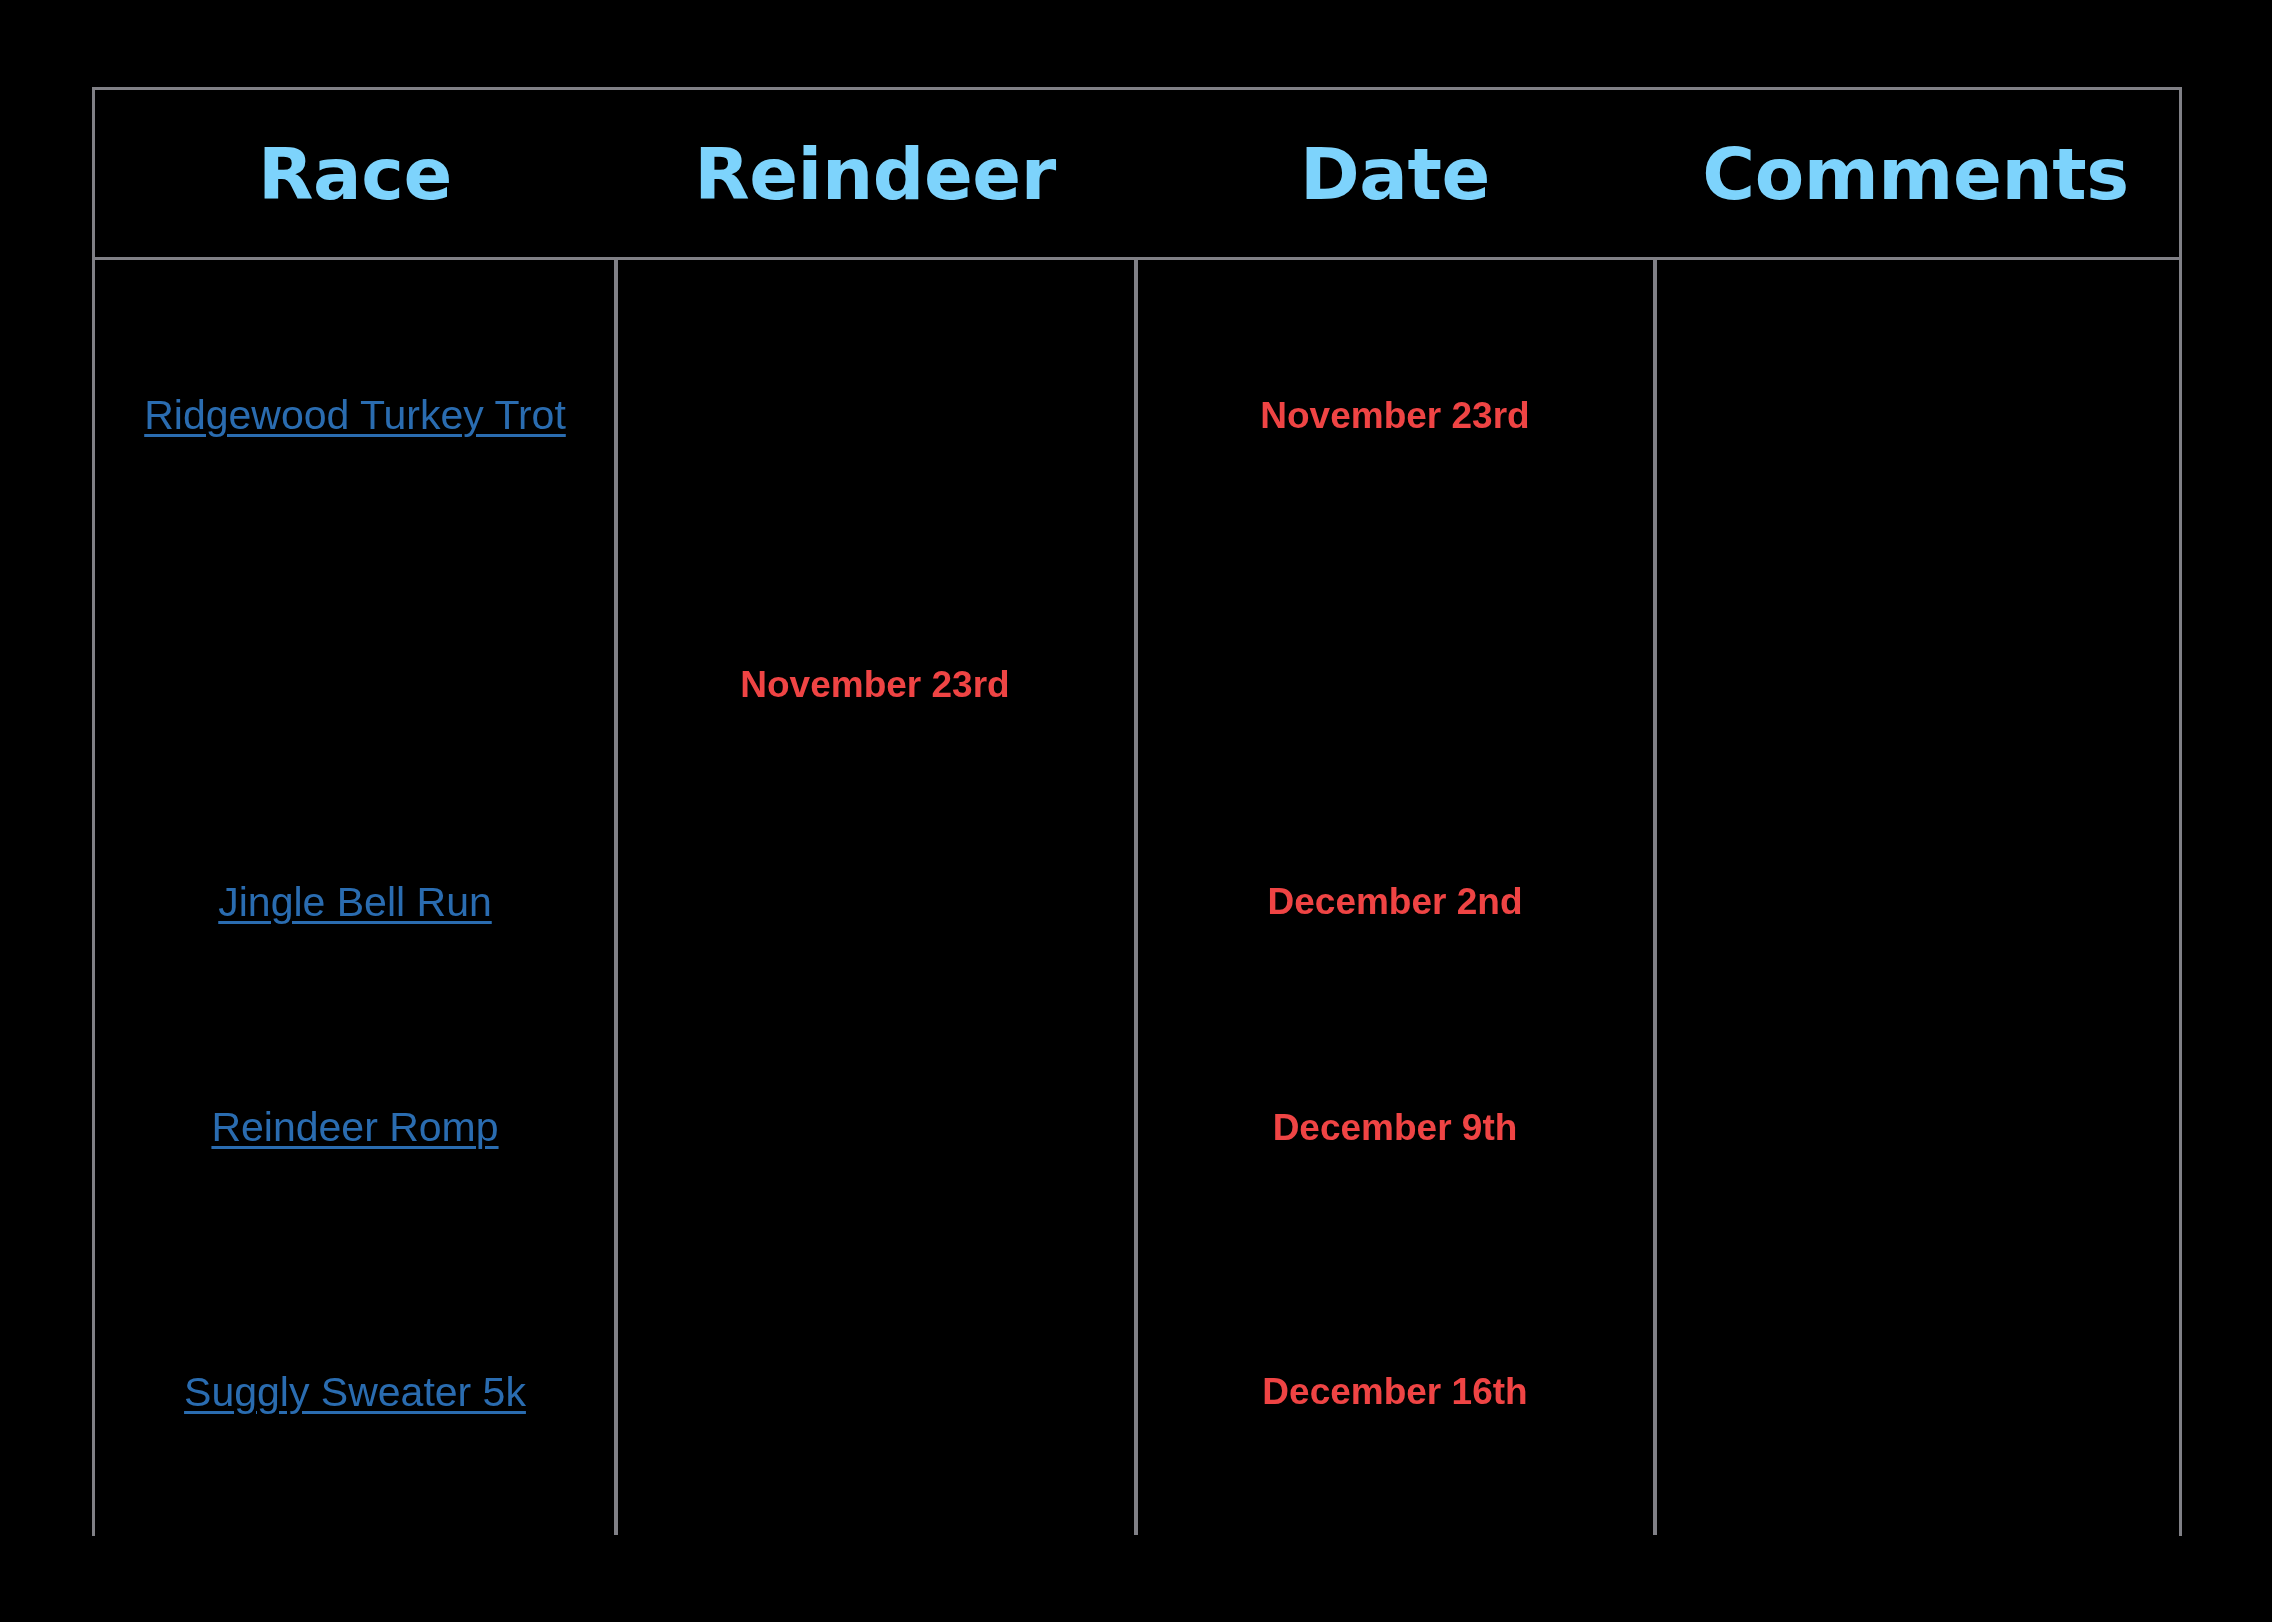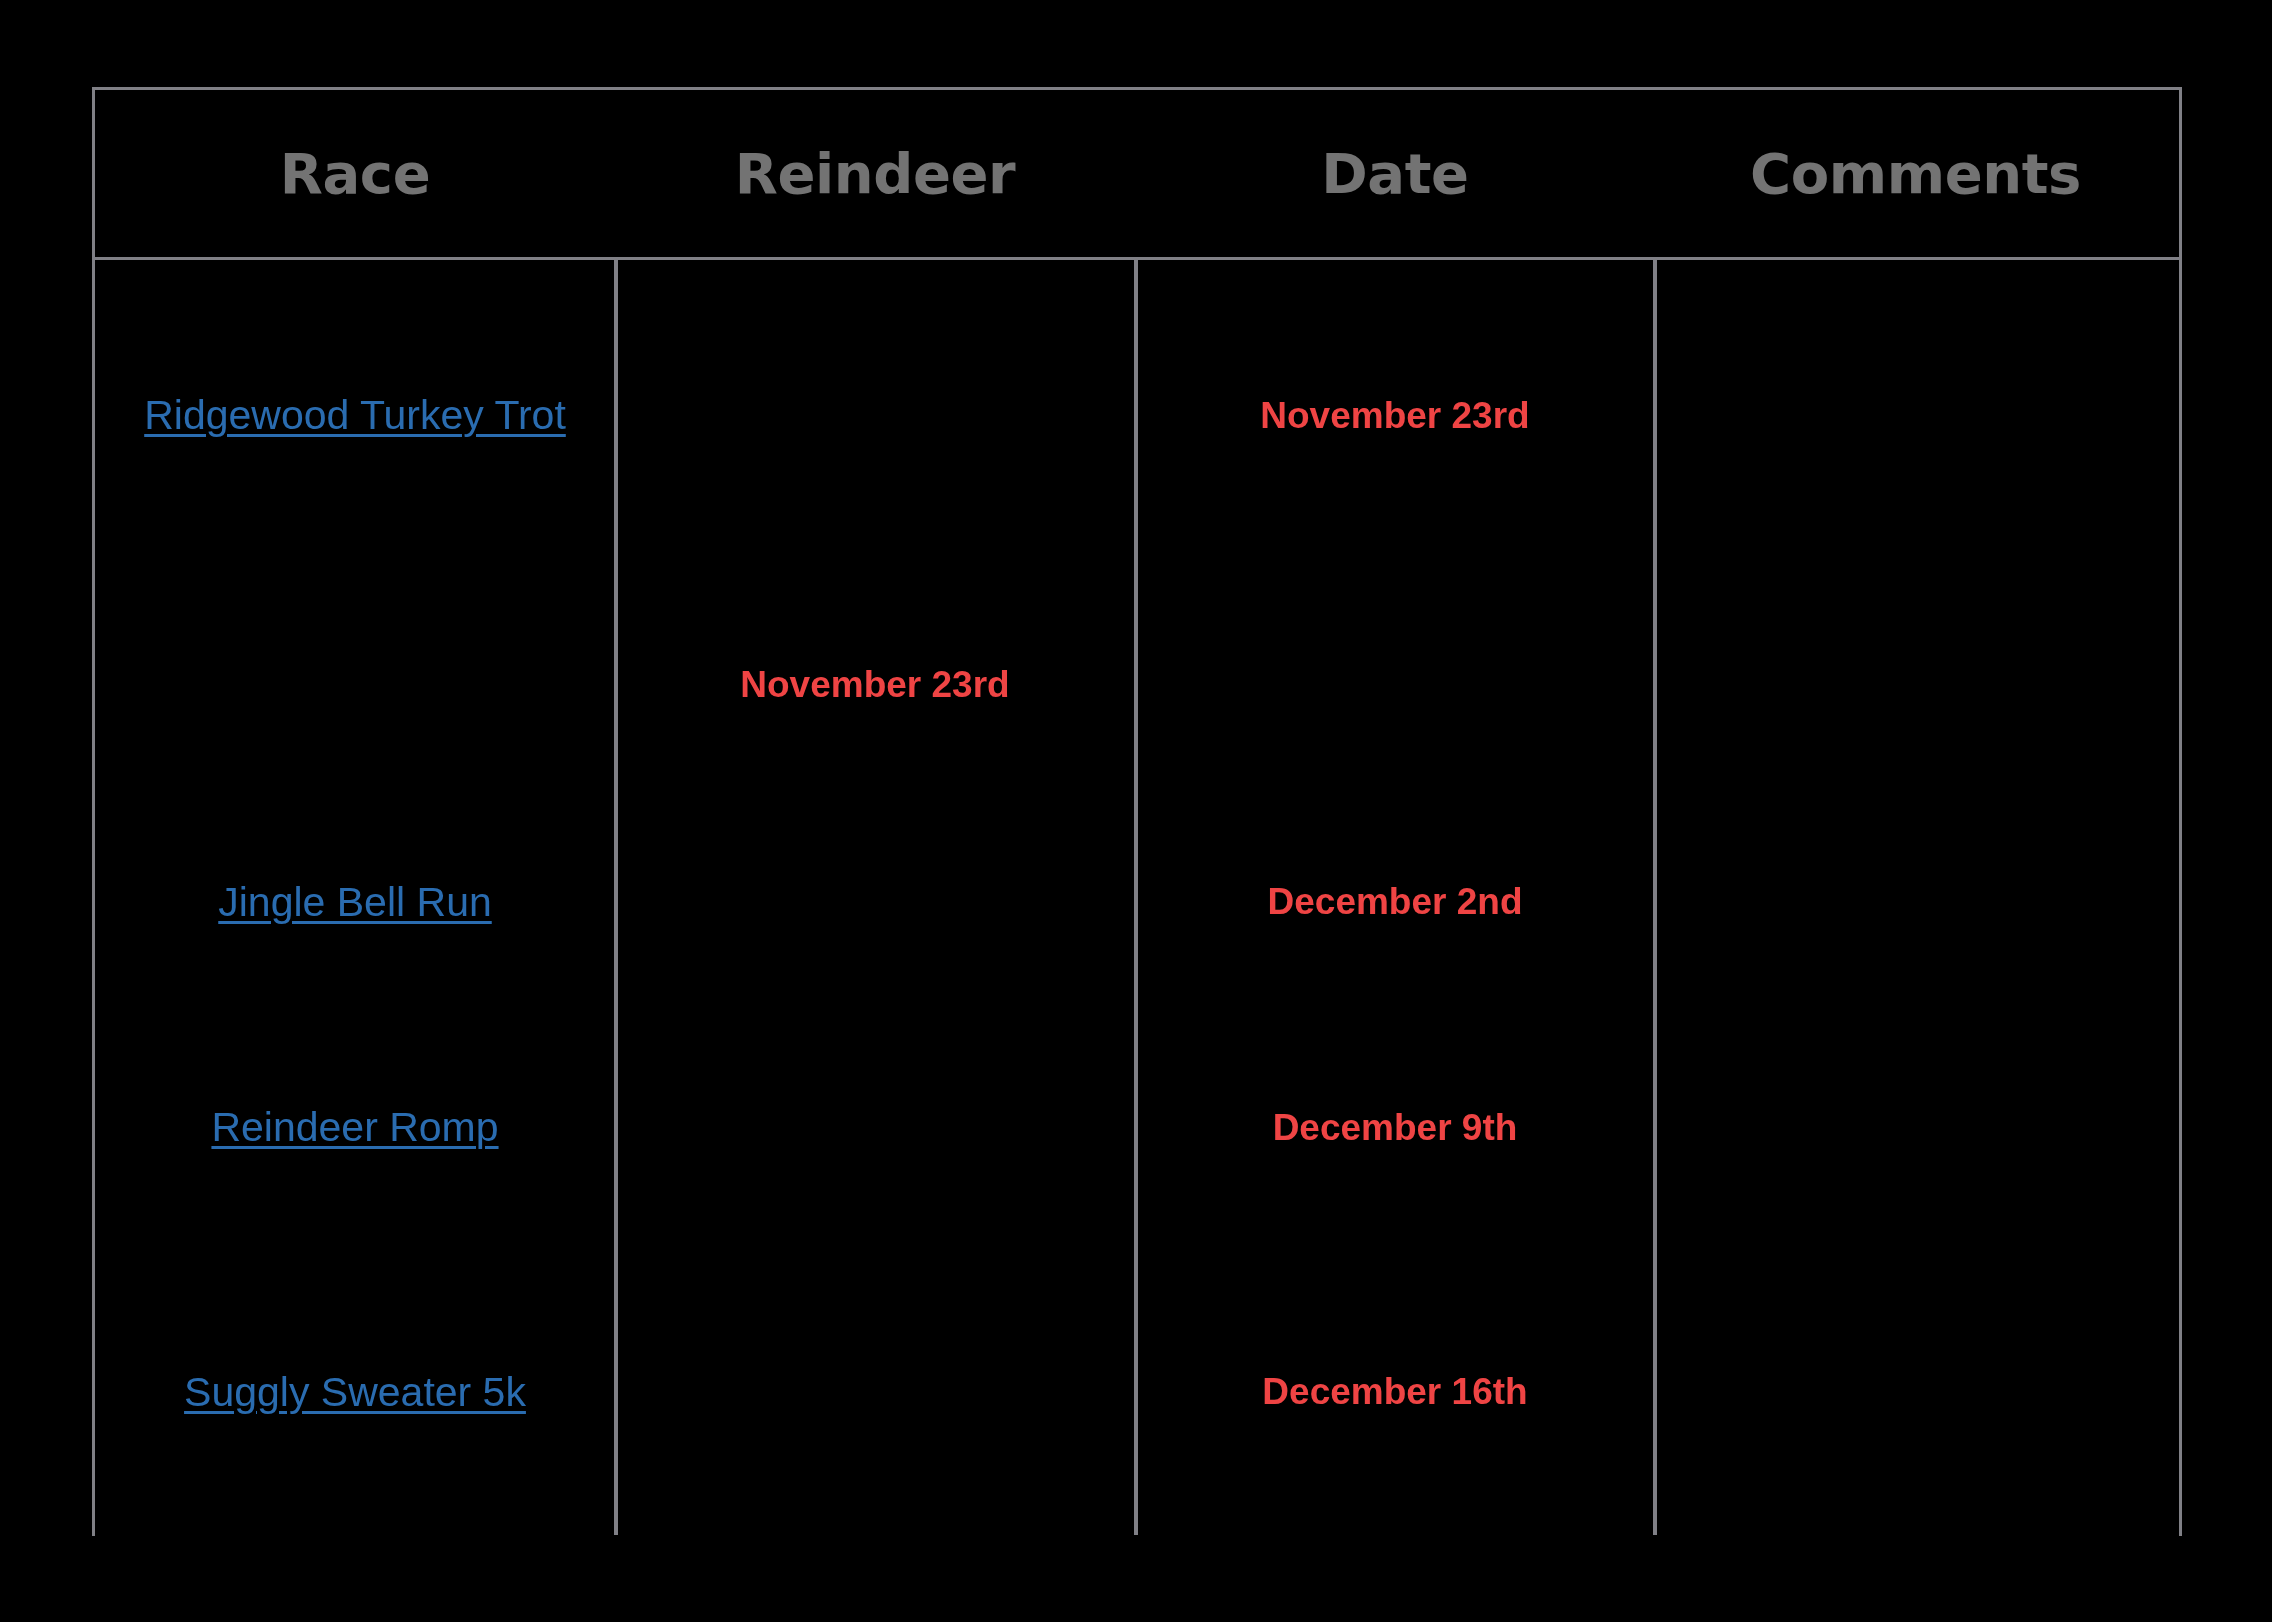--- a/index.html
+++ b/index.html
@@ -47,24 +47,24 @@
   .th {
     display: flex;
     align-items: center;
     justify-content: center;
     box-sizing: border-box;
     padding: 0 7.8px;
   }
   .th-label {
     font-family: "DejaVu Sans", "Liberation Sans", sans-serif;
     font-weight: 700;
-    font-size: 56px;
+    font-size: 72px;
     line-height: 1;
     letter-spacing: -0.4px;
-    color: #737373;
+    color: #7dd3fc;
     white-space: nowrap;
   }
 
   
   .tbody {
     position: relative;
     height: 1275px;
     box-sizing: border-box;
   }
   .col-rules {

